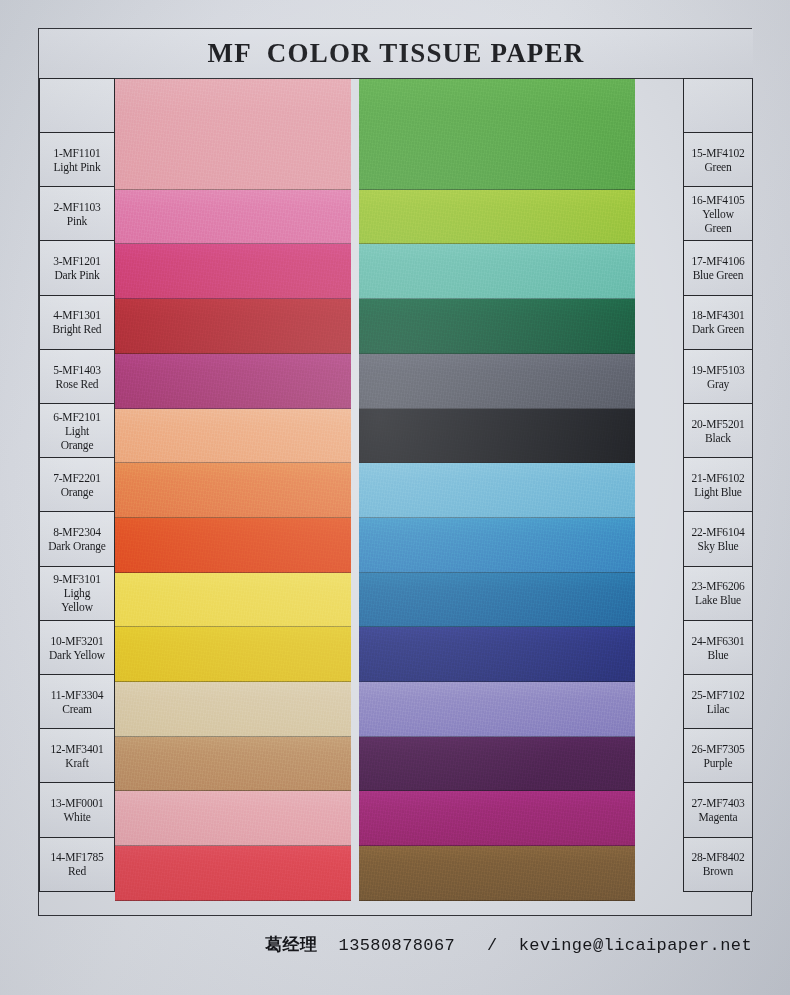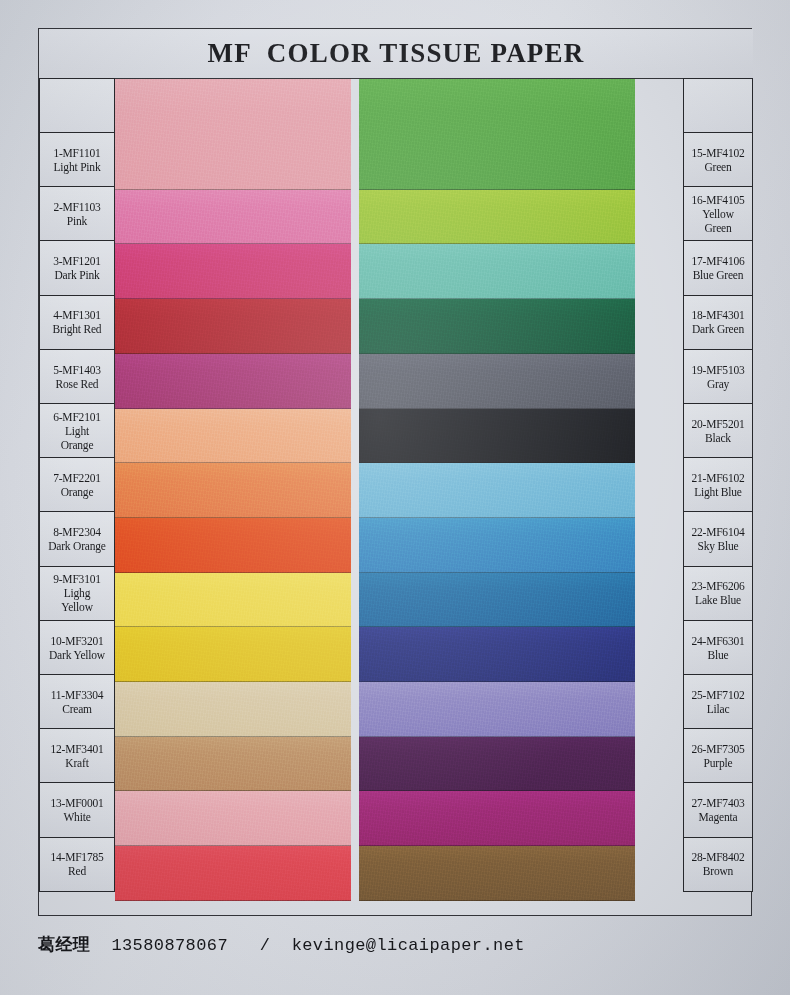--- a/index.html
+++ b/index.html
@@ -139,21 +139,21 @@
 
   
   .footer {
     position: absolute;
     left: 38px;
     top: 920px;
     width: 714px;
     height: 48px;
     display: flex;
     align-items: center;
-    justify-content: flex-start;
+    justify-content: flex-end;
   }
   .footer-text {
     font-family: "Liberation Mono", monospace;
     font-size: 17px;
     color: #16171b;
     white-space: pre;
     letter-spacing: 0.4px;
   }
   .footer-cn {
     font-family: "DejaVu Sans", sans-serif;

